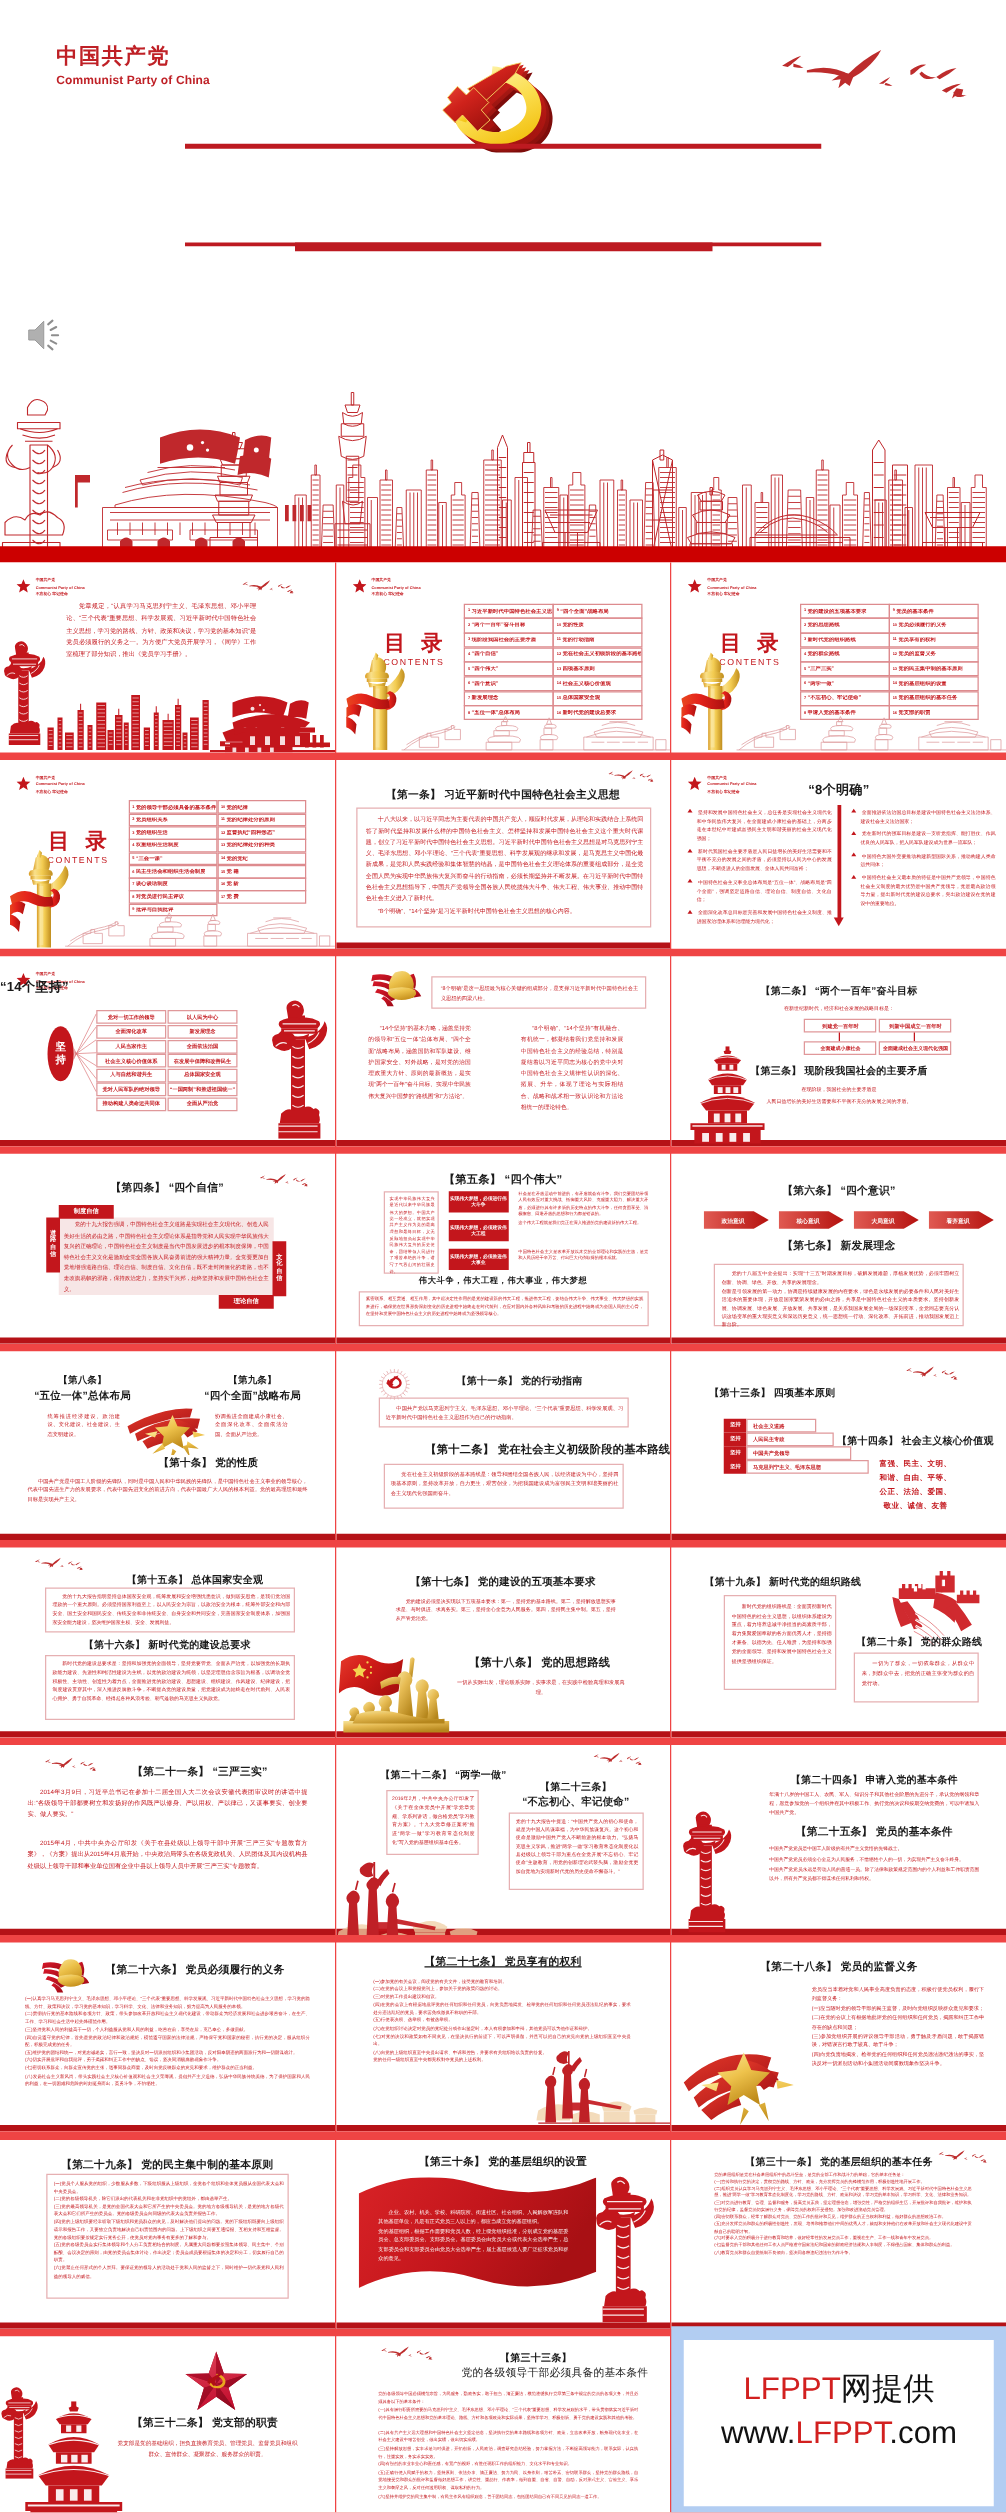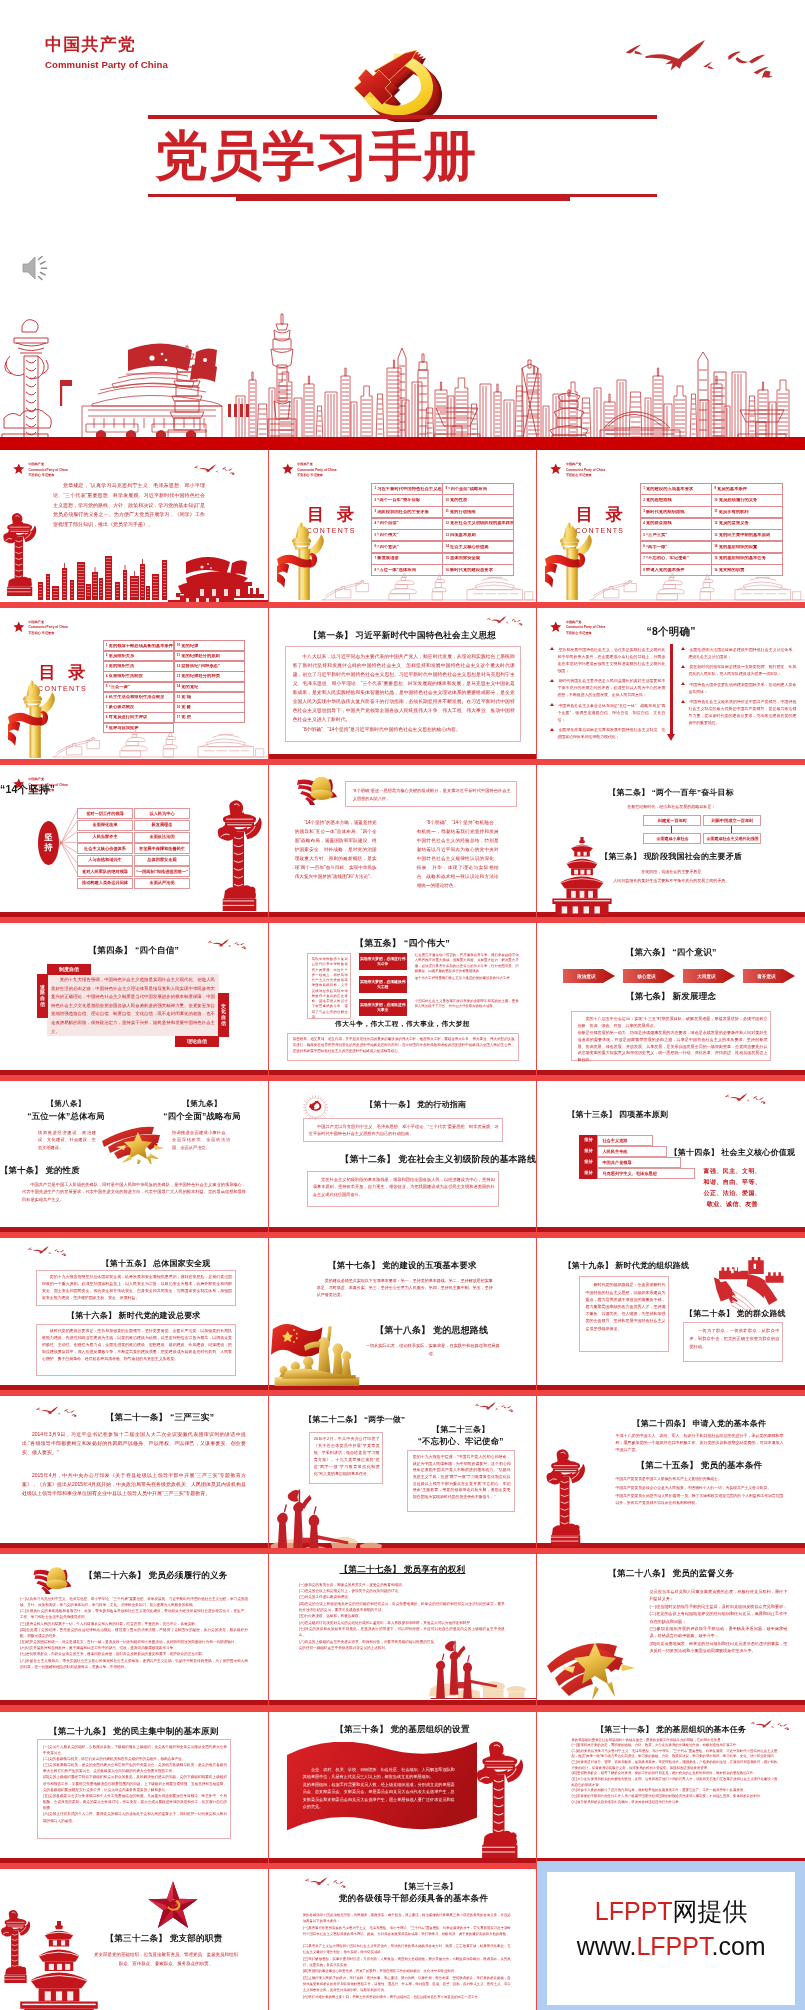--- a/index.html
+++ b/index.html
@@ -146,21 +146,20 @@
           <use href="#emHm" fill="url(#gr)"></use>
         </g>
         <g transform="translate(2,1.8)">
           <use href="#emSk" fill="url(#gr)"></use>
           <use href="#emHm" fill="url(#gr)"></use>
         </g>
         <use href="#emSk" fill="url(#gy)"></use>
         <use href="#emHm" fill="url(#gr)" stroke="#f8de63" stroke-width="0.7"></use>
       </svg>
 <div class="rule-top"></div>
-<div class="title-main">党员学习手册</div>
 <div class="rule-bot"></div>
 <div class="rule-bot-thick"></div>
 <svg class="speaker" width="34" height="30" viewBox="0 0 34 30">
 <g>
           <path d="M2 11 h5 l7-7 v22 l-7-7 h-5 z" fill="#b0b0b0" stroke="#9a9a9a" stroke-width="0.8"></path>
 <g stroke="#8e8e8e" stroke-width="1.6" stroke-linecap="round" fill="none">
 <path d="M17.5 6.5 l3.5-3"></path>
             <path d="M19.5 11 l4.5-2.4"></path>
             <path d="M20.5 15.2 l5 0"></path>
             <path d="M19.5 19.5 l4.5 2.4"></path>
@@ -1110,21 +1109,21 @@
               <path d="M10 28 q16-10 34-12 q10-1 18 0 l-2 8 q-10-1 -20 1 q-16 3 -28 9z"></path>
               <path d="M16 34 q10-6 20-8 l2 8 q-10 2 -18 6z"></path>
               <path d="M40 16 q14 2 20 10 l-8 5 q-6-8 -14-9z"></path>
             </g>
             <g fill="url(#cbgo)">
               <path d="M36 22 l4-9 l4 9 l10 1 l-7 7 l2 10 l-9-5 l-9 5 l2-10 l-7-7z"></path>
               <path d="M28 26 l-10 2 l8 3z M56 26 l10 3 l-9 2z M40 40 l-2 10 l5-8z M48 38 l6 9 l-2-10z"></path>
               <path d="M32 36 l-8 8 l10-4z M52 34 l9 6 l-10-1z"></path>
             </g>
           </svg>
-          <div style="position:absolute;left:0;width:100%;top:84px;font-size:8.4px;font-weight:bold;color:#1a1a1a;letter-spacing:.2px;">【第十条】 党的性质</div>
+          <div style="position:absolute;left:0;width:100%;text-align:center;top:84px;font-size:8.4px;font-weight:bold;color:#1a1a1a;letter-spacing:.2px;padding-left:33px;">【第十条】 党的性质</div>
           <div style="position:absolute;left:22px;top:100px;width:224px;font-size:4.2px;line-height:1.8;color:#c3161c;text-align:justify;text-indent:8.4px;">中国共产党是中国工人阶级的先锋队，同时是中国人民和中华民族的先锋队，是中国特色社会主义事业的领导核心，代表中国先进生产力的发展要求，代表中国先进文化的前进方向，代表中国最广大人民的根本利益。党的最高理想和最终目标是实现共产主义。</div>
         </div>
         <div class="slide c1">
           <div class="botbar"></div>
           <svg style="position:absolute;left:34px;top:14px" width="25" height="25" viewBox="0 0 24 24">
             <circle cx="12" cy="12" r="9.4" fill="none" stroke="#e8b5b7" stroke-width="0.55"></circle>
             <path d="M21.4 12.0L23.6 12.0 M21.1 14.4L23.2 15.0 M20.1 16.7L22.0 17.8 M18.6 18.6L20.2 20.2 M16.7 20.1L17.8 22.0 M14.4 21.1L15.0 23.2 M12.0 21.4L12.0 23.6 M9.6 21.1L9.0 23.2 M7.3 20.1L6.2 22.0 M5.4 18.6L3.8 20.2 M3.9 16.7L2.0 17.8 M2.9 14.4L0.8 15.0 M2.6 12.0L0.4 12.0 M2.9 9.6L0.8 9.0 M3.9 7.3L2.0 6.2 M5.4 5.4L3.8 3.8 M7.3 3.9L6.2 2.0 M9.6 2.9L9.0 0.8 M12.0 2.6L12.0 0.4 M14.4 2.9L15.0 0.8 M16.7 3.9L17.8 2.0 M18.6 5.4L20.2 3.8 M20.1 7.3L22.0 6.2 M21.1 9.6L23.2 9.0" stroke="#e8b5b7" stroke-width="0.7" fill="none" stroke-linecap="round"></path>
             <circle cx="12" cy="12" r="7.2" fill="#fff"></circle>
             <g transform="translate(5.6,5.4) scale(0.152)" fill="#c3161c">
               <use href="#emSk"></use>
@@ -1684,21 +1683,21 @@
               <path d="M100 29 q4 1 6 3 q-4 0 -7-1z"></path>
               <path d="M122 18 q8-6 14-5 q-5 2 -9 6 q-3 3 -5 3 z"></path>
               <path d="M132 19 q6 6 13 5 q-5 3 -11 1 q-3-2 -4-4 z"></path>
               <path d="M145 24 q9-7 18-8 q-7 6 -15 10 z"></path>
               <path d="M150 36 q10-6 17-6 q-7 4 -13 8 z"></path>
               <path d="M160 37 q6 4 12 3 q-5 3 -10 1 z"></path>
               <path d="M163 34 l6 1 l-2 7 l-3-3 l-5 4 l2-6 z"></path>
             </g>
           </svg>
           <div style="position: absolute; left: 70px; width: 180px; text-align: center; top: 12px; font-size: 8px; font-weight: bold; color: rgb(26, 26, 26); letter-spacing: 0.2px;">【第三十三条】</div>
-          <div style="position: absolute; left: 70px; width: 180px; text-align: left; top: 24px; font-size: 8.6px; font-weight: bold; color: rgb(26, 26, 26); letter-spacing: 0.2px;">党的各级领导干部必须具备的基本条件</div>
+          <div style="position: absolute; left: 70px; width: 180px; text-align: right; top: 24px; font-size: 8.6px; font-weight: normal; color: rgb(26, 26, 26); letter-spacing: 0.2px;">党的各级领导干部必须具备的基本条件</div>
           <div style="position:absolute;left:34px;top:44px;width:208px;font-size:3.4px;line-height:1.66;color:#c3161c;text-align:justify;">党的各级领导中国必须模范宗旨，为民服务，勤政务实，敢于担当，清正廉洁，模范遵循执行党章第三条中规定的党员的各项义务，并且必须具备以下的基本条件：</div>
           <div style="position:absolute;left:34px;top:56.8px;width:208px;font-size:3.4px;line-height:1.66;color:#c3161c;text-align:justify;">(一)具有履行职责所需要的马克思列宁主义、毛泽东思想、邓小平理论、“三个代表”重要思想、科学发展观的水平，带头贯彻落实习近平新时代中国特色社会主义思想和党的基本理论、路线、方针和各项政策和实际成果，坚持学学习、积极创新、勇于党的建设实践和其他的考验。</div>
           <div style="position:absolute;left:34px;top:75.1px;width:208px;font-size:3.4px;line-height:1.66;color:#c3161c;text-align:justify;">(二)具有共产主义远大理想和中国特色社会主义坚定信念，坚决执行党的基本路线和各项方针、政策，立志改革开放，献身现代化事业，在社会主义建设中艰苦创业，做出实绩，做出切实成绩。</div>
           <div style="position:absolute;left:34px;top:87.69999999999999px;width:208px;font-size:3.4px;line-height:1.66;color:#c3161c;text-align:justify;">(三)坚持解放思想，实事求是与时俱进，开拓创新，人民政治，调查研究总结经验，努力掌握方法，不断提高领导能力，联系实际，认真执行，注重实效，务实求实实效。</div>
           <div style="position:absolute;left:34px;top:100.29999999999998px;width:208px;font-size:3.4px;line-height:1.66;color:#c3161c;text-align:justify;">(四)有强烈的事业事业心和责任感，有宽广的视野，有胜任现职工作的组织能力、文化水平和专业知识。</div>
           <div style="position:absolute;left:34px;top:107.19999999999999px;width:208px;font-size:3.4px;line-height:1.66;color:#c3161c;text-align:justify;">(五)正确行使人民赋予的权力，坚持原则、依法办事、清正廉洁、努力为民、以身作则，艰苦朴素、密切联系群众，坚持党的群众路线，自觉地接受党和群众的批评和监督做好思想工作，讲党性、重品行、作表率，做到自重、自省、自警、自励，反对形式主义、官僚主义、享乐主义和奢靡之风，反对任何滥用职权、谋取私利的行为。</div>
           <div style="position:absolute;left:34px;top:125.49999999999999px;width:208px;font-size:3.4px;line-height:1.66;color:#c3161c;text-align:justify;">(六)坚持并维护党的民主集中制，有民主作风有组织观念，善于团结同志，包括团结同自己有不同意见的同志一道工作。</div>
         </div>
         <div class="wm">
           <div class="wm-in">

